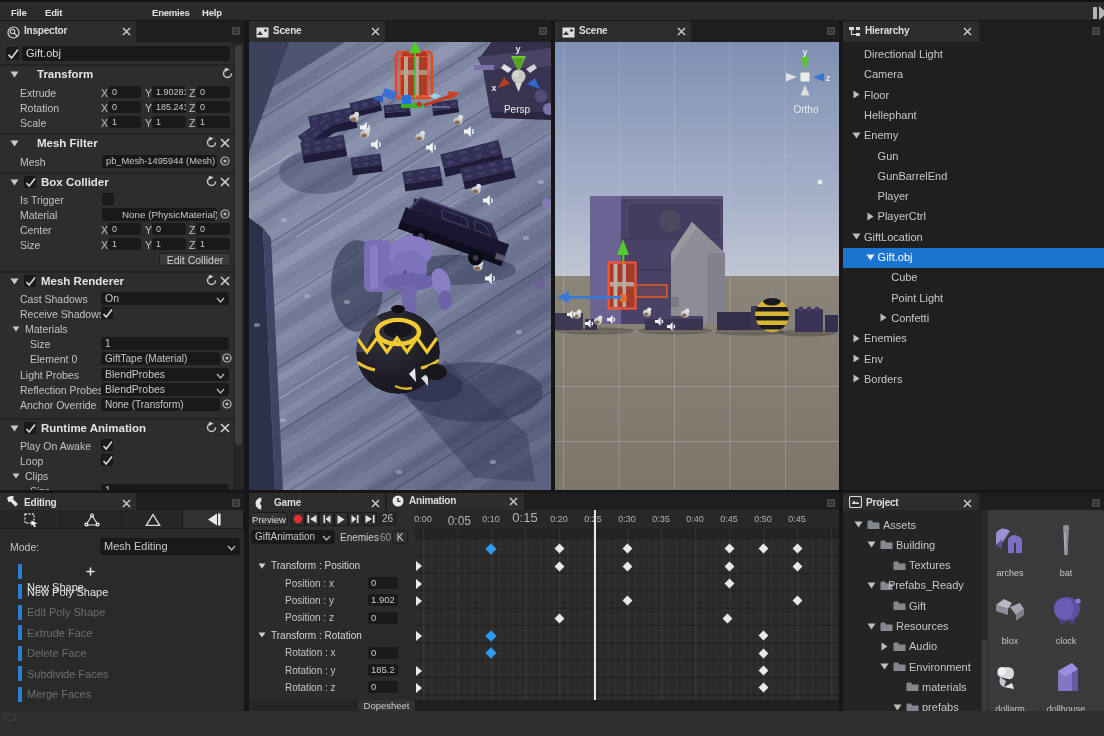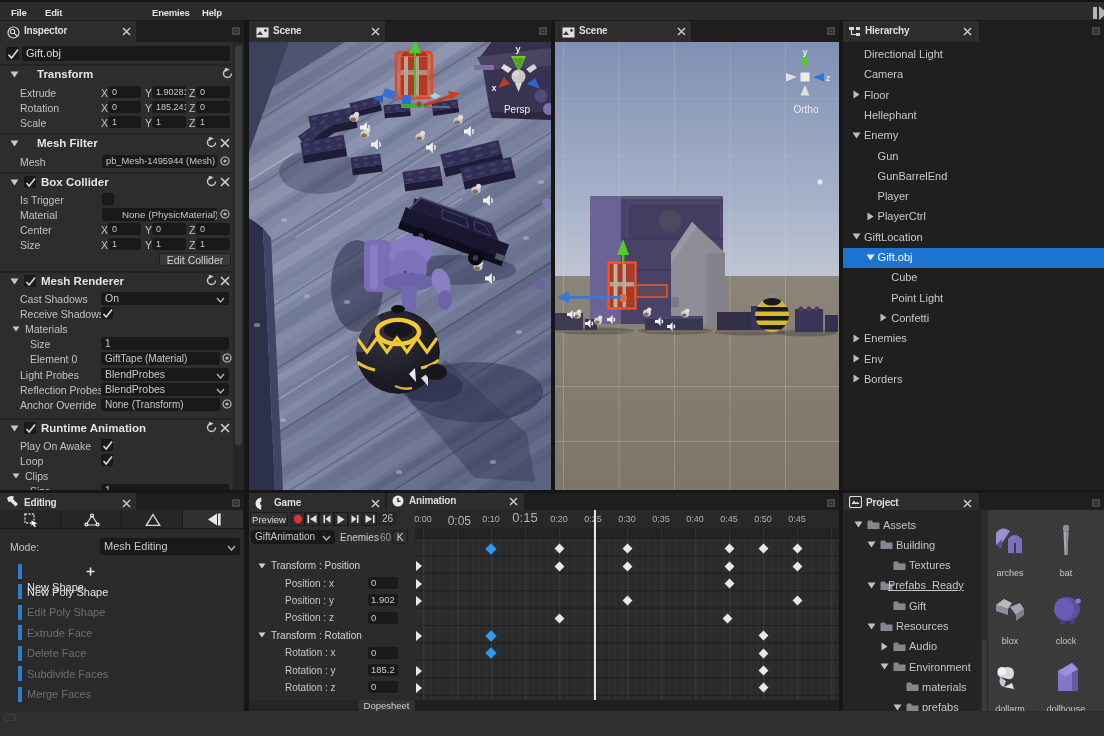--- a/index.html
+++ b/index.html
@@ -710,21 +710,21 @@
     <svg class="p" style="left:50px;top:49.6px" width="13" height="11" viewBox="0 0 13 11">
       <path d="M0.5 2.5 L0.5 10 L12.5 10 L12.5 3.5 L6 3.5 L5 1.5 L1.5 1.5 Z" fill="#85878f"></path>
     </svg>
     <div class="p" style="left:66px;top:49.1px;font-size:11px;color:#c6c6c6;white-space:nowrap;">Textures</div>
     <svg class="p" style="left:24px;top:70.9px" width="9" height="9" viewBox="0 0 9 9">
       <path d="M0.5 1.5 L8.5 1.5 L4.5 7.5 Z" fill="#c0c0c0"></path>
     </svg>
     <svg class="p" style="left:37px;top:69.9px" width="13" height="11" viewBox="0 0 13 11">
       <path d="M0.5 2.5 L0.5 10 L12.5 10 L12.5 3.5 L6 3.5 L5 1.5 L1.5 1.5 Z" fill="#85878f"></path>
     </svg>
-    <div class="p" style="left:45px;top:69.4px;font-size:11px;color:#c6c6c6;white-space:nowrap;text-decoration:underline;">Prefabs_Ready</div>
+    <div class="p" style="left:45px;top:69.4px;font-size:11px;color:#c6c6c6;white-space:nowrap;">Prefabs_Ready</div>
     <svg class="p" style="left:50px;top:90.2px" width="13" height="11" viewBox="0 0 13 11">
       <path d="M0.5 2.5 L0.5 10 L12.5 10 L12.5 3.5 L6 3.5 L5 1.5 L1.5 1.5 Z" fill="#85878f"></path>
     </svg>
     <div class="p" style="left:66px;top:89.7px;font-size:11px;color:#c6c6c6;white-space:nowrap;">Gift</div>
     <svg class="p" style="left:24px;top:111.5px" width="9" height="9" viewBox="0 0 9 9">
       <path d="M0.5 1.5 L8.5 1.5 L4.5 7.5 Z" fill="#c0c0c0"></path>
     </svg>
     <svg class="p" style="left:37px;top:110.5px" width="13" height="11" viewBox="0 0 13 11">
       <path d="M0.5 2.5 L0.5 10 L12.5 10 L12.5 3.5 L6 3.5 L5 1.5 L1.5 1.5 Z" fill="#85878f"></path>
     </svg>

